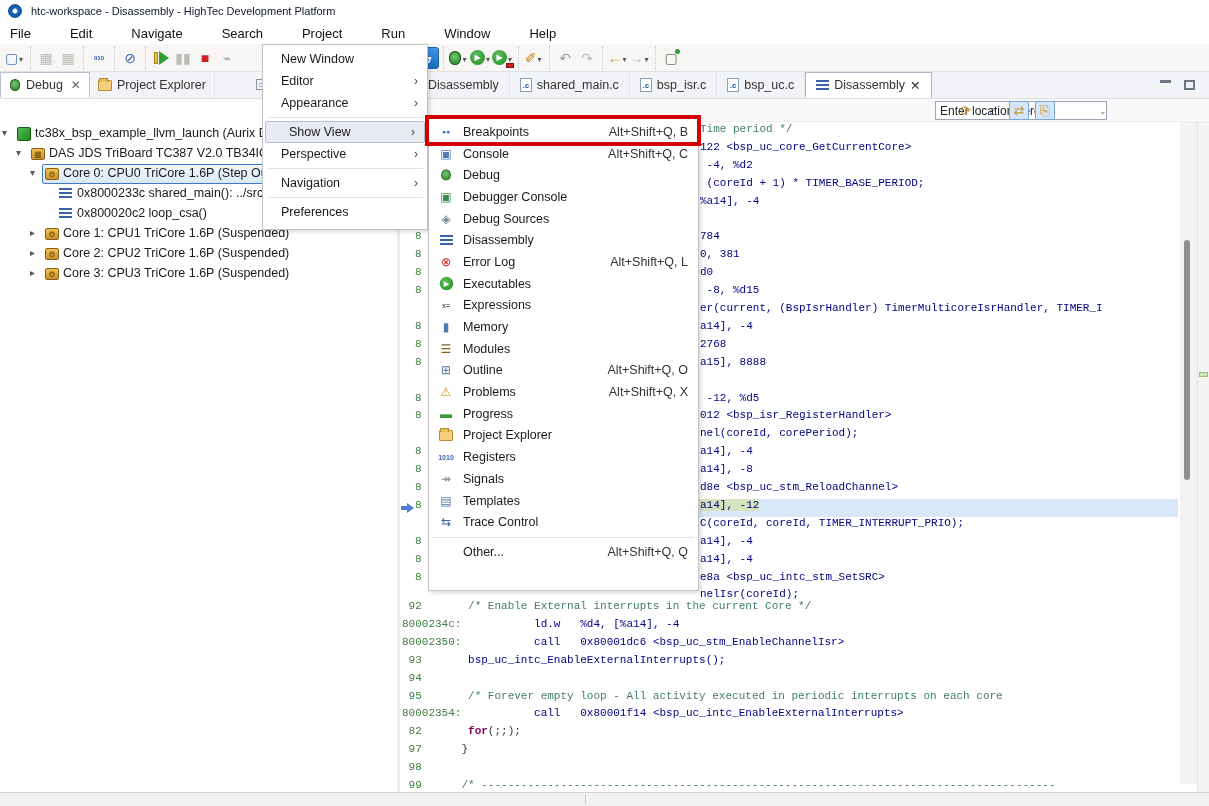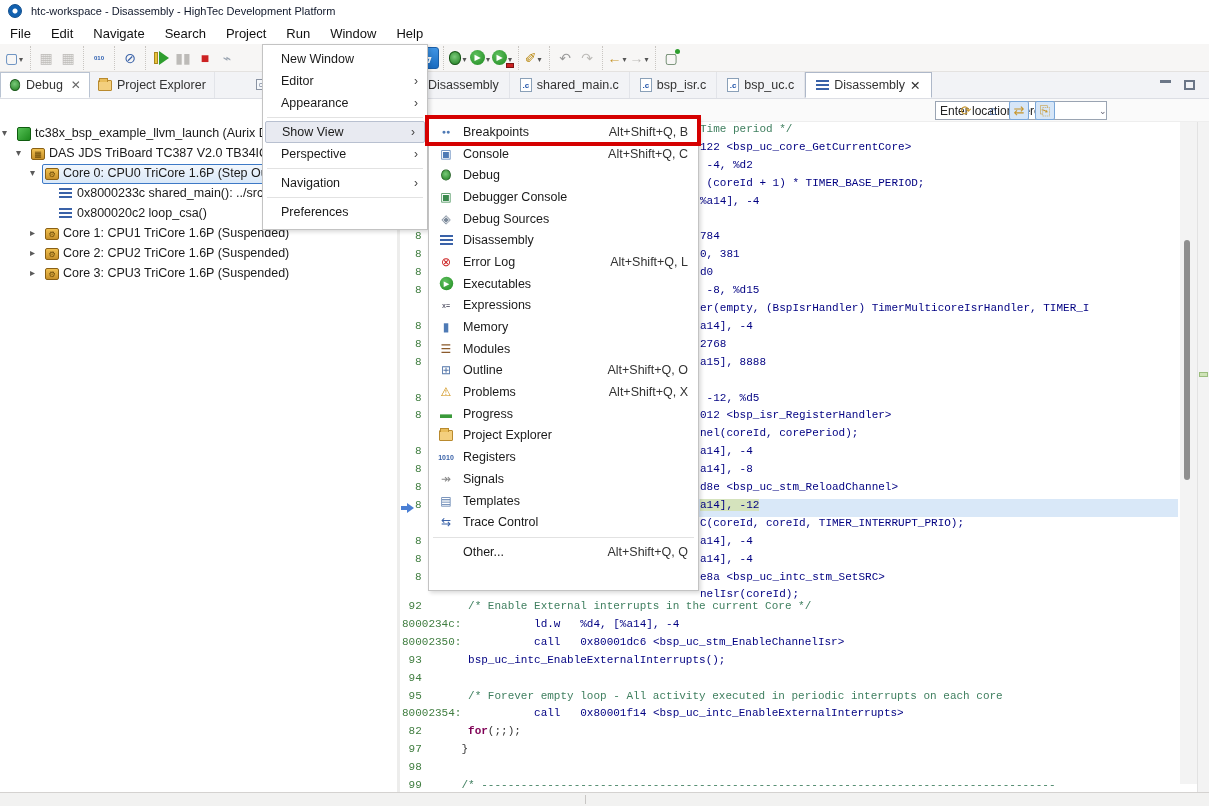--- a/index.html
+++ b/index.html
@@ -2,21 +2,21 @@
 <html><head>
 <meta charset="utf-8">
 <style>
   * { margin:0; padding:0; box-sizing:border-box; }
   html,body { width:1209px; height:806px; font-family:"Liberation Sans",sans-serif; background:#fff; overflow:hidden; }
   .abs { position:absolute; }
   
   #titlebar { left:0; top:0; width:1209px; height:22px; background:#fff; display:flex; align-items:center; }
   #app-logo { width:14px; height:14px; border-radius:50%; background:radial-gradient(circle at 50% 50%, #fff 0 2px, #1261b0 3px 7px); border:1px solid #0d4c8c; margin:0 9px 0 8px; }
   #title-text { font-size:11px; color:#0f172a; }
-  #menubar { left:0; top:22px; width:1209px; height:22px; background:#fff; display:flex; align-items:stretch; }
+  #menubar { left:0; top:22px; width:1209px; height:22px; background:#fff; display:flex; align-items:stretch;gap:19px; }
   .menu-item { padding:0 10px; font-size:13px; color:#111; display:flex; align-items:center; }
   #toolbar { left:0; top:44px; width:1209px; height:28px; background:#f7f6f5; border-bottom:1px solid #e4e2e0; display:flex; align-items:center; }
   .tb-group { display:flex; align-items:center; height:24px; padding:0 4px; border-left:1px dotted #c9c6c2; }
   .tb-group:first-child { border-left:none; }
   .tb-btn { min-width:22px; height:22px; display:flex; align-items:center; justify-content:center; font-size:14px; position:relative; }
   .tb-caret { font-size:8px; color:#555; margin:4px 2px 0 1px; }
   .play-circle { width:15px; height:15px; border-radius:50%; background:radial-gradient(circle at 40% 35%, #5fc05f, #1e8a1e); color:#fff; font-size:8px; display:flex; align-items:center; justify-content:center; }
   .brick { position:absolute; right:0; bottom:1px; width:8px; height:5px; background:#cc2222; border:1px solid #7d1414; }
   .flash-btn { width:22px; height:22px; background:linear-gradient(#3f94e4,#1b6cc0); border:1px solid #1b5ea6; border-radius:3px; color:#fff; font-weight:bold; font-size:14px; display:flex; align-items:center; justify-content:center; }
   .resume-bar { width:4px; height:12px; background:#e8c23a; border:1px solid #a8861e; margin-right:1px; }
@@ -73,21 +73,21 @@
   #vscroll-thumb { position:absolute; left:784px; top:118px; width:6px; height:240px; background:#8f8f8f; border-radius:3px; }
   #overview-ruler { position:absolute; left:797px; top:0; width:12px; height:670px; background:#f3f3f3; border-left:1px solid #e2e2e2; }
   #overview-marker { position:absolute; left:799px; top:250px; width:9px; height:5px; background:#cfe3b8; border:1px solid #9bbd7e; }
   
   #statusbar { left:0; top:792px; width:1209px; height:14px; background:#f2f2f1; border-top:1px solid #d4d2d0; }
   #status-divider { position:absolute; left:585px; top:795px; width:1px; height:9px; background:#c8c6c4; }
   
   #window-menu { left:262px; top:44px; width:166px; height:186px; background:#fff; border:1px solid #c3c3c3; box-shadow:2px 2px 4px rgba(0,0,0,.15); z-index:50; padding-top:3px; font-size:12.5px; color:#1a1a1a; }
   .wm-item { height:22px; display:flex; align-items:center; padding:0 8px 0 18px; position:relative; }
   .wm-item .sub-arrow { position:absolute; right:9px; font-size:12px; color:#444; }
-  .wm-item.hl { background:#e8eaf1; border:1px solid #b8c0d0; border-radius:2px; margin:0 2px; padding-left:16px;align-items:center; }
+  .wm-item.hl { background:#e8eaf1; border:1px solid #b8c0d0; border-radius:2px; margin:0 2px; padding-left:23px;align-items:center; }
   .wm-sep { height:7px; position:relative; }
   .wm-sep:after { content:""; position:absolute; left:4px; right:4px; top:3px; border-top:1px solid #e2e2e2; }
   #showview-menu { left:428px; top:117px; width:271px; height:474px; background:#fff; border:1px solid #c3c3c3; box-shadow:2px 2px 4px rgba(0,0,0,.15); z-index:51; padding-top:3px; font-size:12.5px; color:#1a1a1a; }
   .sv-item { height:21.7px; display:flex; align-items:center; padding:0 10px 0 8px; }
   .sv-icon { width:18px; height:16px; display:flex; align-items:center; justify-content:center; margin-right:8px; font-size:12px; flex:none; }
   .sv-label { flex:1; }
   .sv-short { color:#333; }
   .sv-sep { height:8px; position:relative; }
   .sv-sep:after { content:""; position:absolute; left:4px; right:4px; top:4px; border-top:1px solid #e2e2e2; }
   #red-box { left:425px; top:115px; width:276px; height:31px; border:4px solid #d50000; z-index:60; pointer-events:none; }
@@ -307,21 +307,21 @@
   <div class="cline" style="top: 1px;"><span class="tail cm">Time period */</span></div>
       <div class="cline" style="top: 18.9px;"><span class="g8">8</span><span class="tail as">122 &lt;bsp_uc_core_GetCurrentCore&gt;</span></div>
       <div class="cline" style="top: 36.8px;"><span class="g8">8</span><span class="tail as"> -4, %d2</span></div>
       <div class="cline" style="top: 54.7px;"><span class="tail as"> (coreId + 1) * TIMER_BASE_PERIOD;</span></div>
       <div class="cline" style="top: 72.6px;"><span class="g8">8</span><span class="tail as">%a14], -4</span></div>
       <div class="cline" style="top: 90.5px;"></div>
       <div class="cline" style="top: 108.4px;"><span class="g8">8</span><span class="tail as">784</span></div>
       <div class="cline" style="top: 126.3px;"><span class="g8">8</span><span class="tail as">0, 381</span></div>
       <div class="cline" style="top: 144.2px;"><span class="g8">8</span><span class="tail as">d0</span></div>
       <div class="cline" style="top: 162.1px;"><span class="g8">8</span><span class="tail as"> -8, %d15</span></div>
-      <div class="cline" style="top: 180px;"><span class="tail as">er(empty, (BspIsrHandler) TimerMulticoreIsrHandler, TIMER_I</span></div>
+      <div class="cline" style="top: 180px;"><span class="tail as">er(current, (BspIsrHandler) TimerMulticoreIsrHandler, TIMER_I</span></div>
       <div class="cline" style="top: 197.9px;"><span class="g8">8</span><span class="tail as">a14], -4</span></div>
       <div class="cline" style="top: 215.8px;"><span class="g8">8</span><span class="tail as">2768</span></div>
       <div class="cline" style="top: 233.7px;"><span class="g8">8</span><span class="tail as">a15], 8888</span></div>
       <div class="cline" style="top: 251.6px;"></div>
       <div class="cline" style="top: 269.5px;"><span class="g8">8</span><span class="tail as"> -12, %d5</span></div>
       <div class="cline" style="top: 287.4px;"><span class="g8">8</span><span class="tail as">012 &lt;bsp_isr_RegisterHandler&gt;</span></div>
       <div class="cline" style="top: 305.3px;"><span class="tail as">nel(coreId, corePeriod);</span></div>
       <div class="cline" style="top: 323.2px;"><span class="g8">8</span><span class="tail as">a14], -4</span></div>
       <div class="cline" style="top: 341.1px;"><span class="g8">8</span><span class="tail as">a14], -8</span></div>
       <div class="cline" style="top: 359px;"><span class="g8">8</span><span class="tail as">d8e &lt;bsp_uc_stm_ReloadChannel&gt;</span></div>

